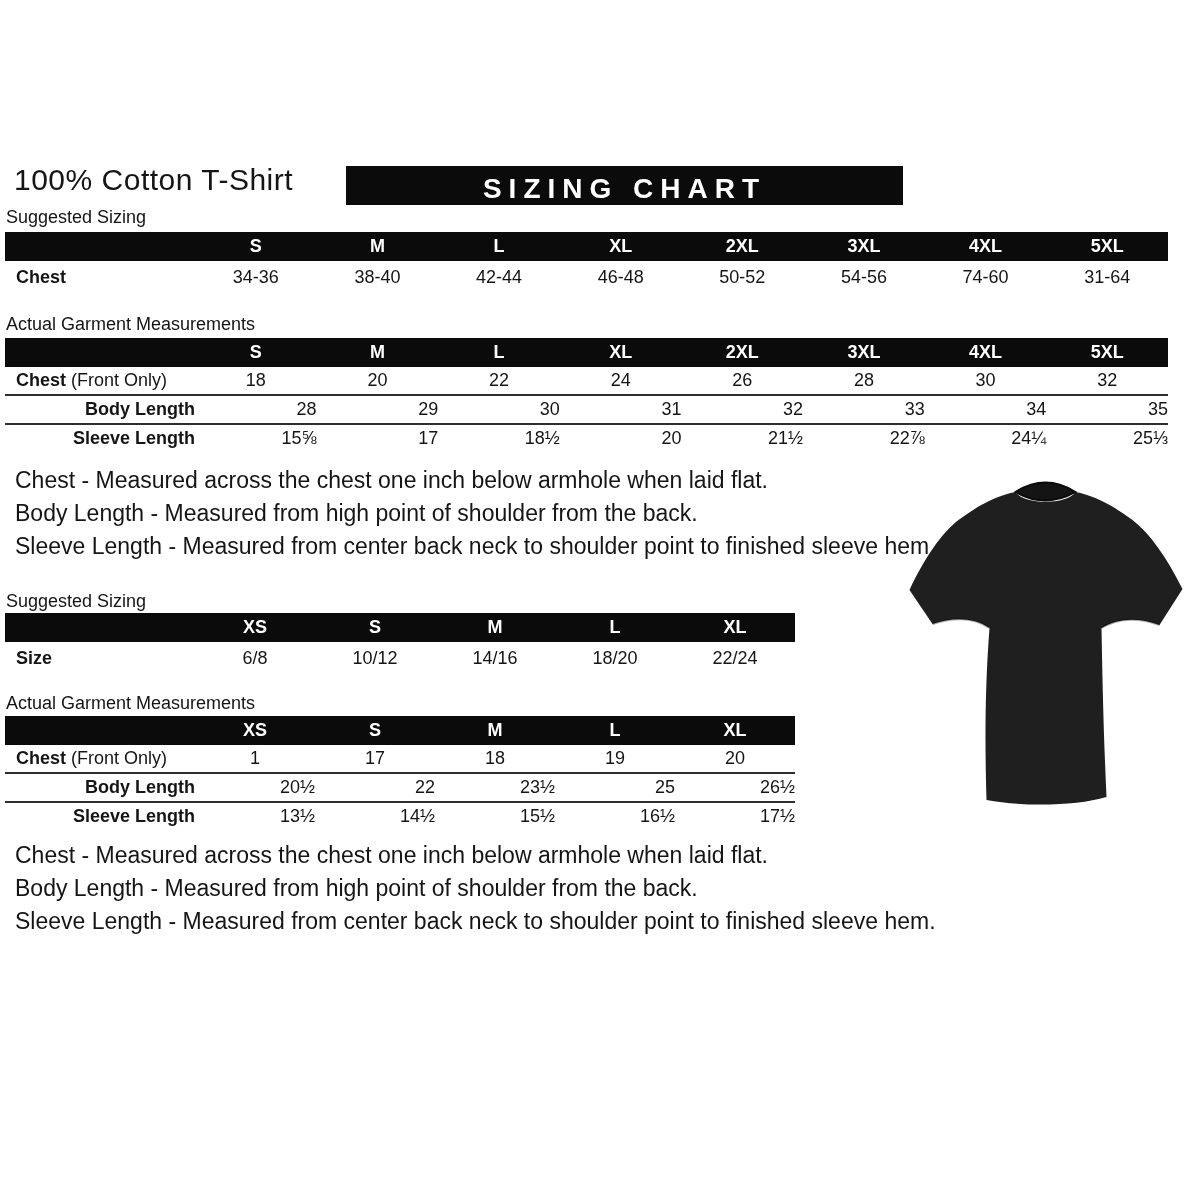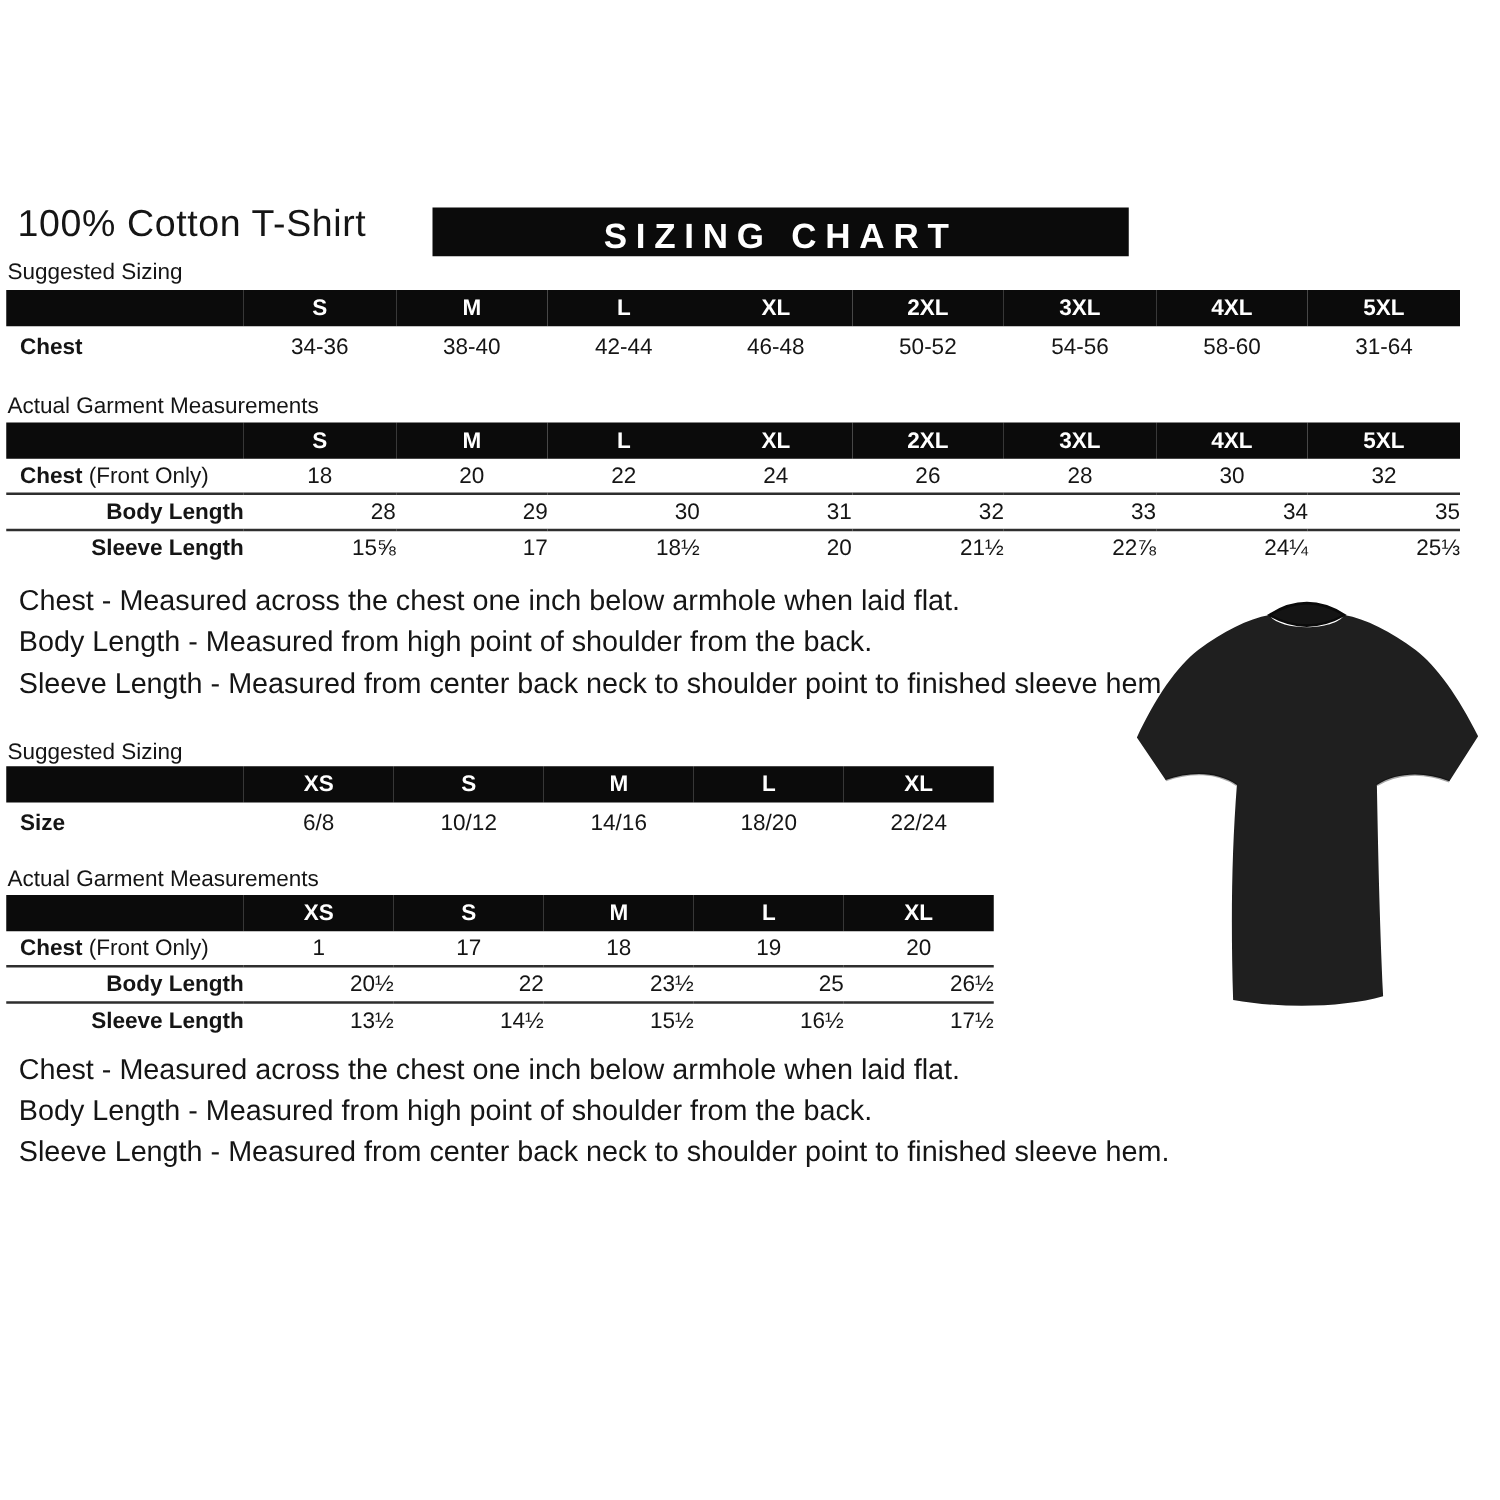--- a/index.html
+++ b/index.html
@@ -68,21 +68,21 @@
       </thead>
     <tbody>
         <tr>
           <td class="row-label"><b>Chest</b></td>
           <td>34-36</td>
           <td>38-40</td>
           <td>42-44</td>
           <td>46-48</td>
           <td>50-52</td>
           <td>54-56</td>
-          <td>58-60</td>
+          <td>74-60</td>
           <td>31-64</td>
         </tr>
       </tbody>
   </table>
 
   <div class="sect-label l-adult-act">Actual Garment Measurements</div>
   <table class="sizing bordered t-adult-act">
     <thead>
         <tr>
           <th style="width: 190px;"></th>

